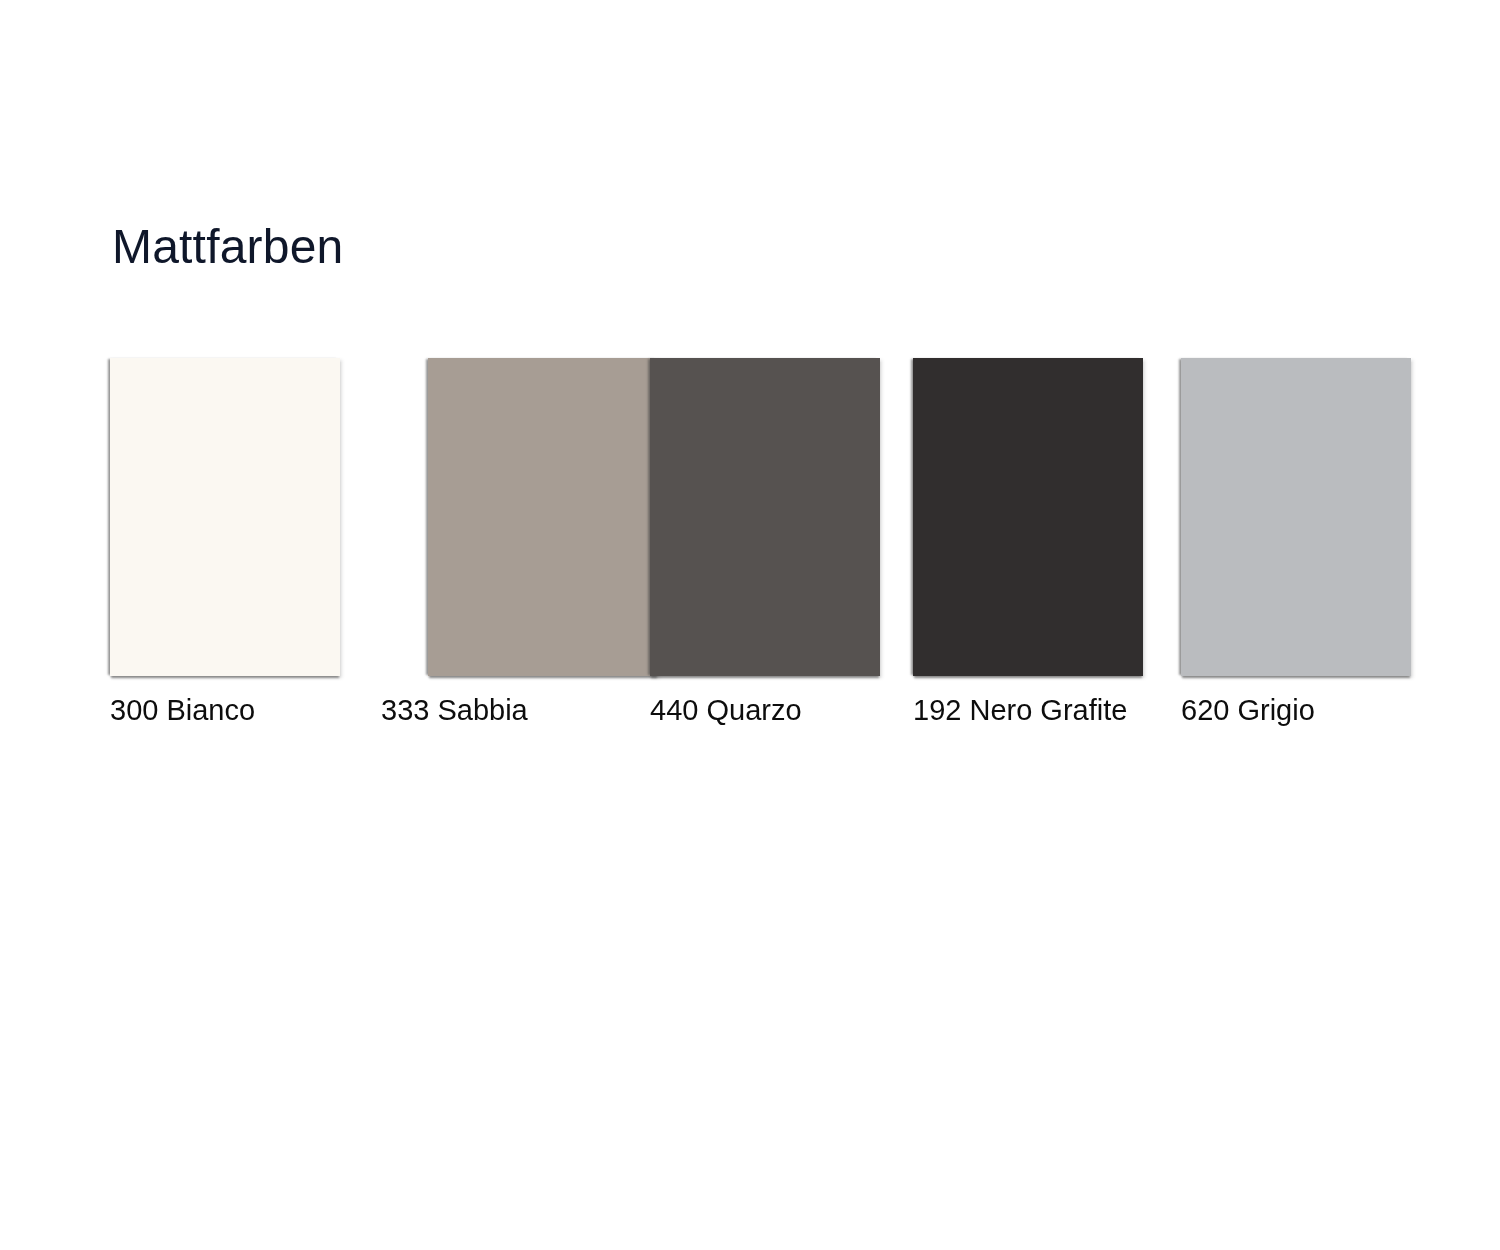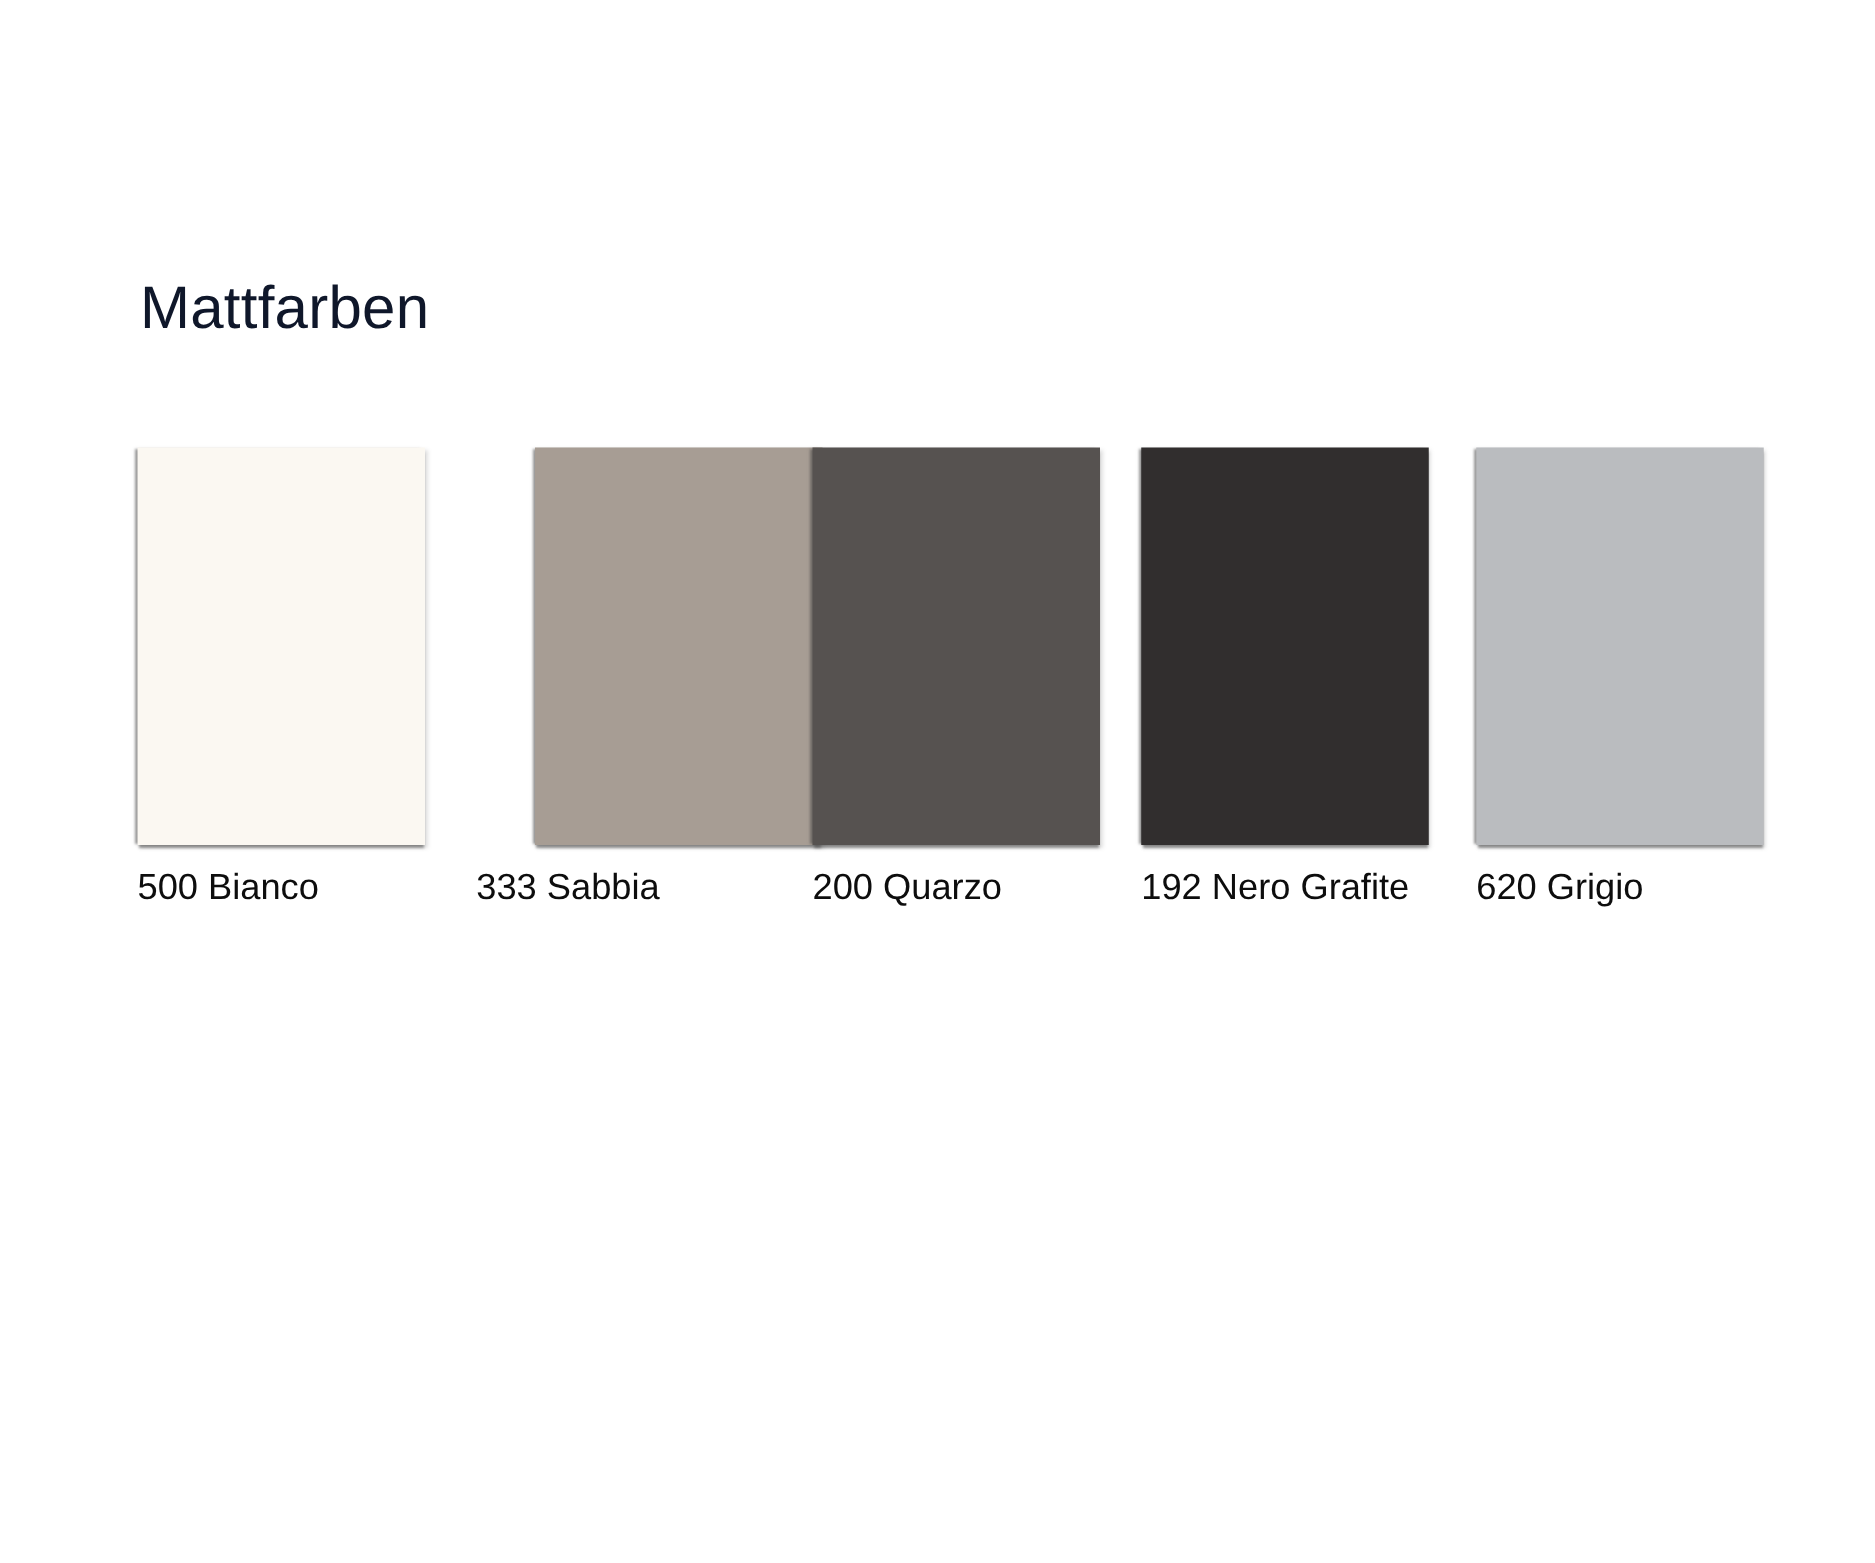--- a/index.html
+++ b/index.html
@@ -73,31 +73,31 @@
 <body style="background: rgb(255, 255, 255);">
 
 <div class="page">
 
   <div class="page-title">Mattfarben</div>
 
   <div class="swatch-row">
 
     <div class="swatch-cell" style="left:0px;">
       <div class="swatch-chip" style="background: rgb(251, 248, 242);"></div>
-      <div class="swatch-label">500 Bianco</div>
+      <div class="swatch-label">300 Bianco</div>
     </div>
 
     <div class="swatch-cell" style="left:271px;padding-left:47px;">
       <div class="swatch-chip" style="background: rgb(167, 157, 148);"></div>
       <div class="swatch-label">333 Sabbia</div>
     </div>
 
     <div class="swatch-cell" style="left:540px;">
       <div class="swatch-chip" style="background: rgb(86, 82, 80);"></div>
-      <div class="swatch-label">200 Quarzo</div>
+      <div class="swatch-label">440 Quarzo</div>
     </div>
 
     <div class="swatch-cell" style="left:803px;">
       <div class="swatch-chip" style="background: rgb(49, 46, 46);"></div>
       <div class="swatch-label">192 Nero Grafite</div>
     </div>
 
     <div class="swatch-cell" style="left:1071px;">
       <div class="swatch-chip" style="background: rgb(186, 188, 191);"></div>
       <div class="swatch-label">620 Grigio</div>

